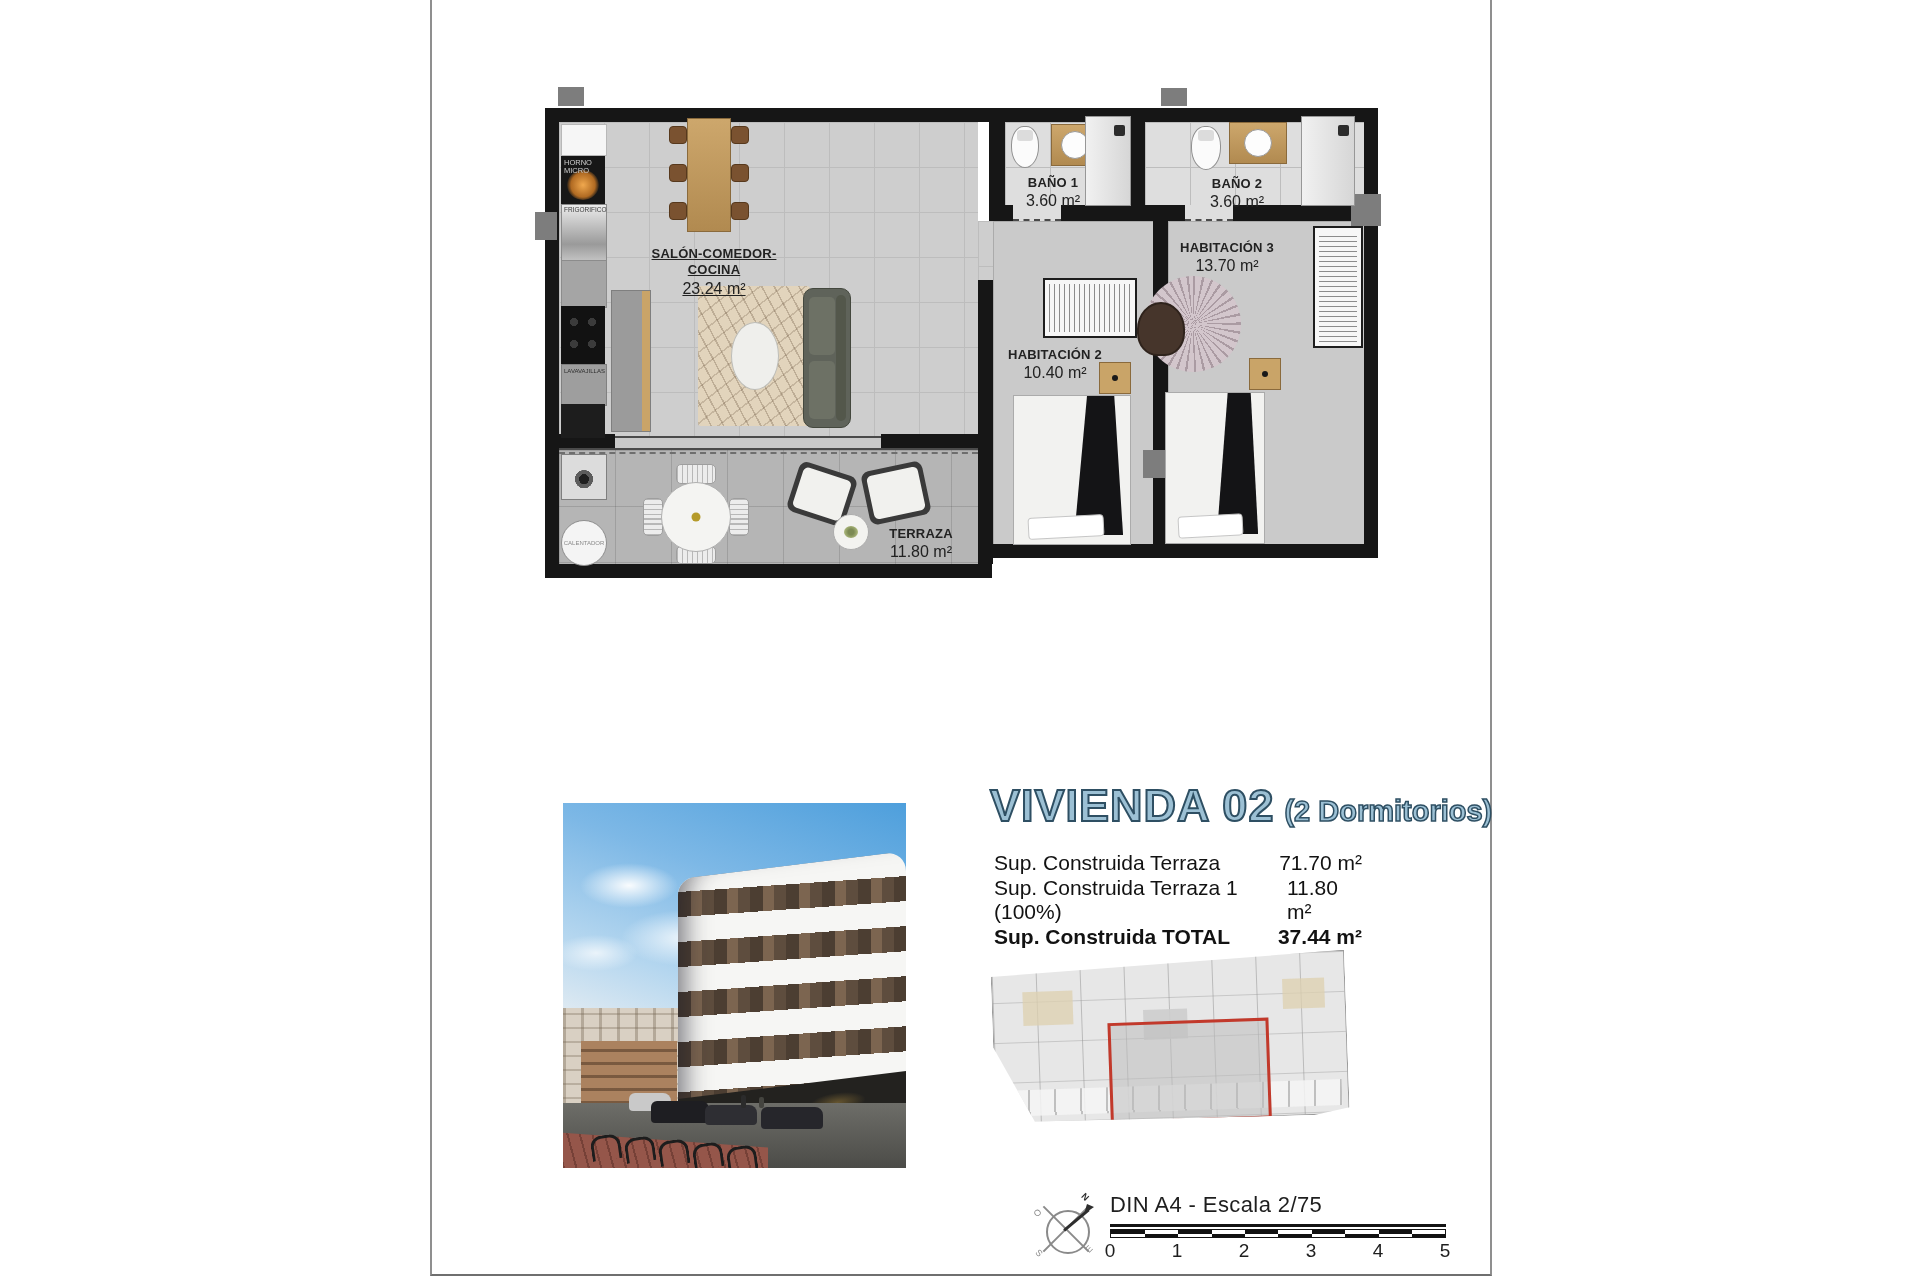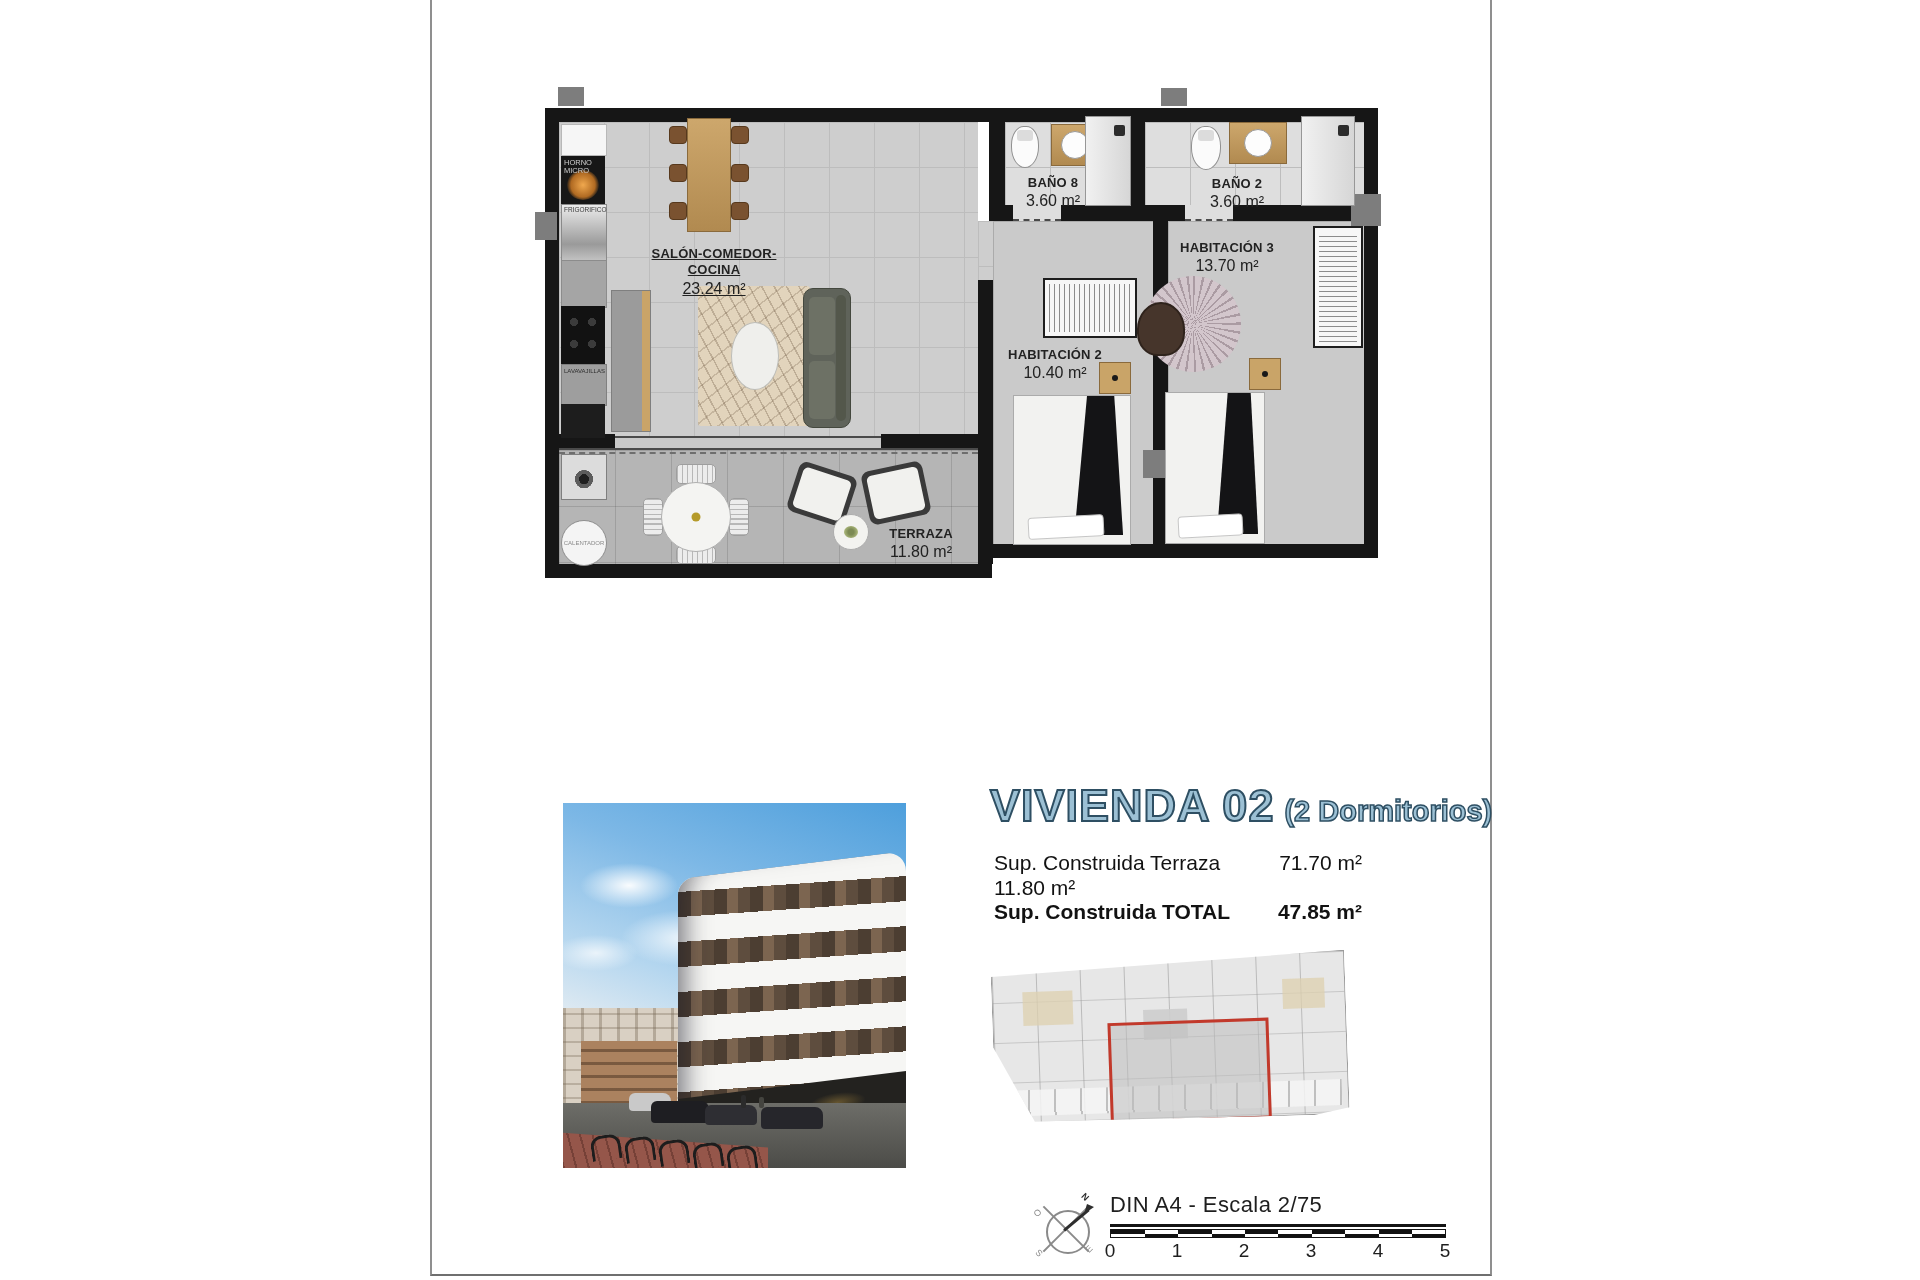--- a/index.html
+++ b/index.html
@@ -285,21 +285,21 @@
   <div class="armchair" style="left:320px;top:366px;width:62px;height:54px;transform:rotate(-12deg);">
       <div class="cushion"></div>
     </div>
   <div class="sidetable" style="left:288px;top:414px;width:34px;height:34px;"></div>
 
   <div class="room-label" style="left:99px;top:146px;text-decoration:underline;">
     <div class="rname">SALÓN-COMEDOR- COCINA</div>
     <div class="rarea">23.24 m²</div>
   </div>
   <div class="room-label" style="left:438px;top:75px;">
-    <div class="rname">BAÑO 8</div>
+    <div class="rname">BAÑO 1</div>
     <div class="rarea">3.60 m²</div>
   </div>
   <div class="room-label" style="left:622px;top:76px;">
     <div class="rname">BAÑO 2</div>
     <div class="rarea">3.60 m²</div>
   </div>
   <div class="room-label" style="left:612px;top:140px;">
     <div class="rname">HABITACIÓN 3</div>
     <div class="rarea">13.70 m²</div>
   </div>
@@ -337,25 +337,26 @@
 <div class="title-row">
   <span class="title-main">VIVIENDA 02</span><span class="title-sub">(2 Dormitorios)</span>
 </div>
 
 <div class="supt">
   <div class="row">
     <span>Sup. Construida Terraza</span>
     <span>71.70 m²</span>
   </div>
   <div class="row">
+    <span>Sup. Construida Terraza 1 (100%)</span>
     <span>11.80 m²</span>
   </div>
   <div class="row total">
     <span>Sup. Construida TOTAL</span>
-    <span>47.85 m²</span>
+    <span>37.44 m²</span>
   </div>
 </div>
 
 <div class="miniplan">
   <div class="beige1"></div>
   <div class="beige2"></div>
   <div class="beige3"></div>
   <div class="balcony"></div>
   <div class="mini-highlight"></div>
 </div>

